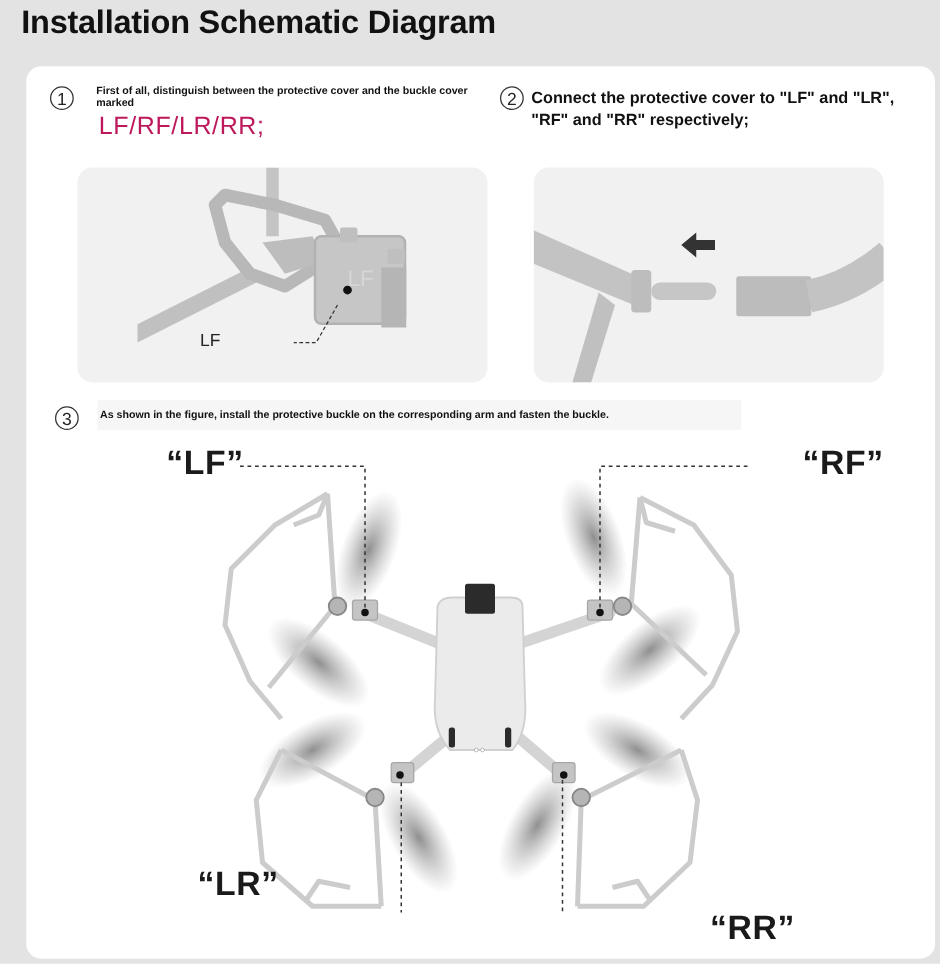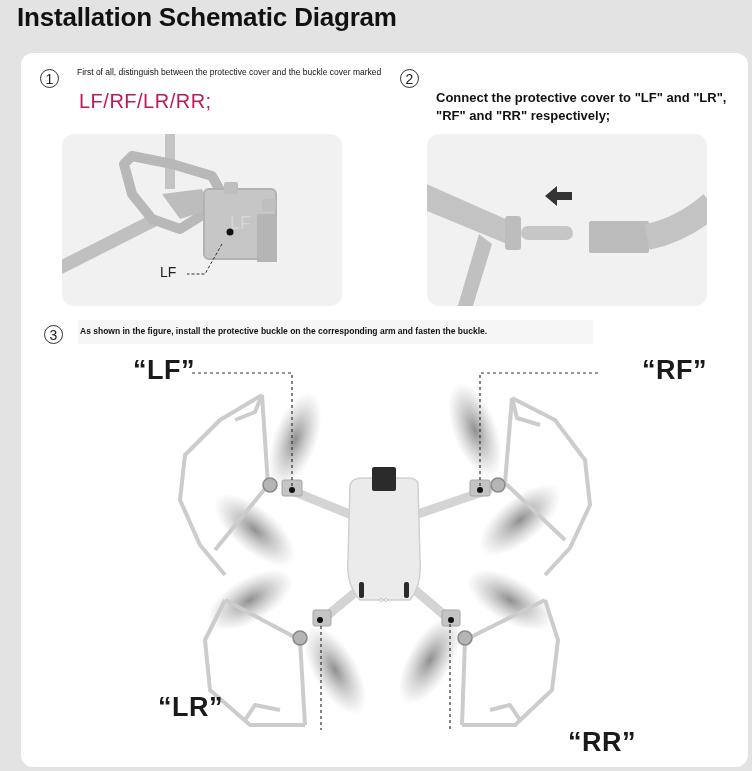--- a/index.html
+++ b/index.html
@@ -21,29 +21,29 @@
   }
   .step-num {
     position: absolute;
     width: 19px; height: 19px; border: 1.5px solid #333;
     border-radius: 50%; font-size: 14px; color: #222;
     display: flex; align-items: center; justify-content: center;
     box-sizing: border-box; line-height: 1;
   }
   .step1-text {
     position: absolute; left: 77px; top: 67px; width: 320px;
-    font-size: 8.5px; font-weight: normal; color: #111; line-height: 10px;
+    font-size: 8.5px; font-weight: bold; color: #111; line-height: 10px;
   }
   .step1-code {
     position: absolute; left: 79px; top: 90px;
     font-size: 20px; color: #be185d; letter-spacing: 0.5px;
   }
   .step2-text {
-    position: absolute; left: 436px; top: 69px; width: 300px;
-    font-size: 13px; font-weight: bold; color: #111; line-height: 18px; margin-top: 20px;
+    position: absolute; left: 425px; top: 69px; width: 300px;
+    font-size: 13px; font-weight: bold; color: #111; line-height: 18px;
   }
   .step3-bar {
     position: absolute; left: 78px; top: 320px; width: 515px; height: 24px;
     background: #f6f6f6;
   }
   .step3-text {
     position: absolute; left: 80px; top: 326px;
     font-size: 8.5px; font-weight: bold; color: #111;
   }
   .panel {
@@ -63,21 +63,21 @@
 
 <div class="card"></div>
 
 <div class="step-num" style="left:40px; top:69px;">1</div>
 <div class="step1-text">First of all, distinguish between the protective cover and the buckle cover marked</div>
 <div class="step1-code">LF/RF/LR/RR;</div>
 
 <div class="step-num" style="left:400px; top:69px;">2</div>
 <div class="step2-text">Connect the protective cover to "LF" and "LR", "RF" and "RR" respectively;</div>
 
-<div class="panel" style="left:62px; top:134px; width:280px; height:172px;">
+<div class="panel" style="left:62px; top:134px; width:280px; height:172px;padding-left:48px;">
   <svg width="280" height="172" viewBox="0 0 280 172">
 
     <rect x="103" y="-5" width="10" height="60" fill="#c4c4c4"></rect>
 
     <polygon points="-5,128 0,140 95,92 90,80" fill="#c0c0c0"></polygon>
 
     <path d="M62,30 L70,22 L110,30 L150,42 L160,60 L150,75 L118,95 L90,85 L70,60 Z" fill="none" stroke="#b8b8b8" stroke-width="10" stroke-linejoin="round"></path>
     <polygon points="100,60 140,55 150,75 118,85" fill="#bdbdbd"></polygon>
 
     <rect x="142" y="55" width="72" height="70" rx="5" fill="#c6c6c6"></rect>

